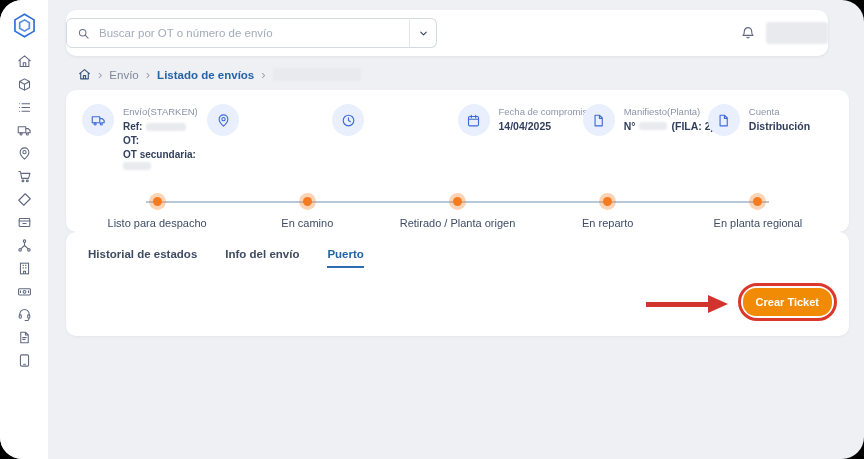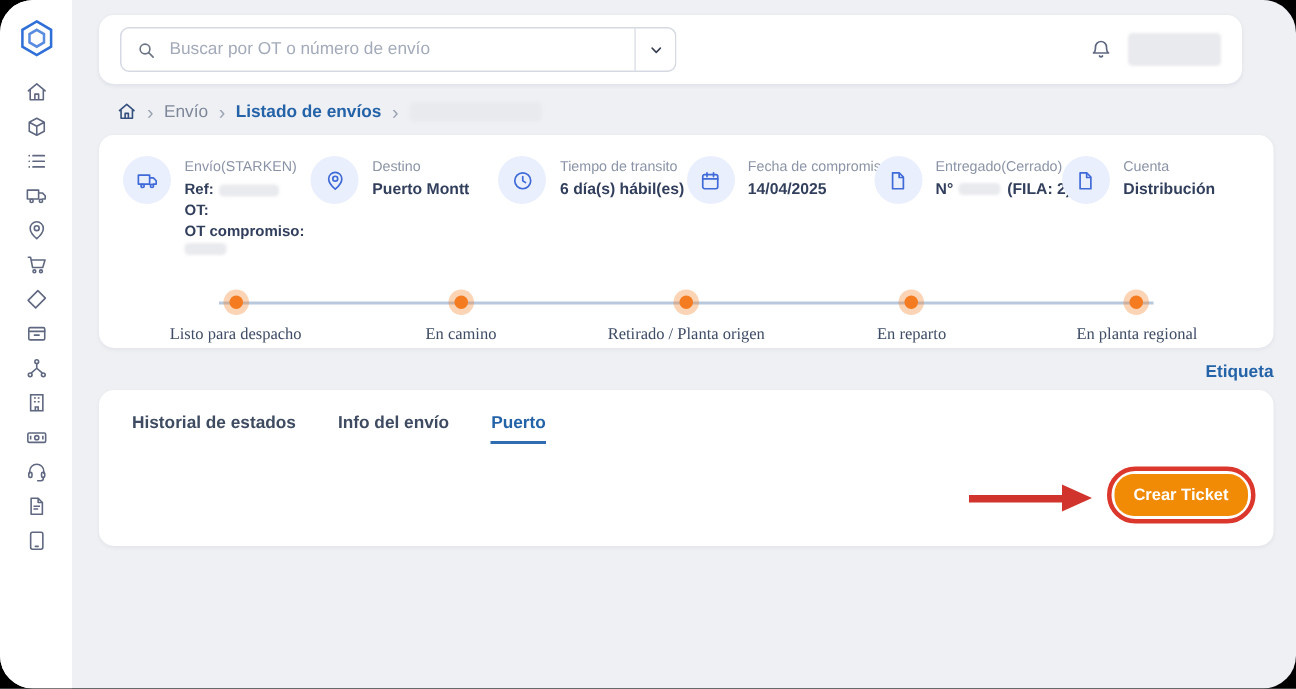--- a/index.html
+++ b/index.html
@@ -8,21 +8,21 @@
   
   .sidebar{width:48px;background:#fff;display:flex;flex-direction:column;align-items:center;padding-top:12px;flex-shrink:0;}
   .logo{width:27px;height:27px;margin-bottom:14px;}
   .side-icons{display:flex;flex-direction:column;gap:7px;}
   .side-icon{width:16px;height:16px;display:flex;align-items:center;justify-content:center;color:#5f6880;cursor:pointer;}
   .side-icon svg{width:15px;height:15px;}
 
   
   .main{flex:1;position:relative;padding:10px 15px 0 18px;box-sizing:border-box;}
 
-  .topbar{background:#fff;border-radius:10px;height:46px;display:flex;align-items:center;padding:0 14px;margin-right:21px;box-shadow:0 1px 3px rgba(16,24,40,.07);box-sizing:border-box;}
+  .topbar{background:#fff;border-radius:10px;height:46px;display:flex;align-items:center;padding:0 0;margin-right:21px;box-shadow:0 1px 3px rgba(16,24,40,.07);box-sizing:border-box;}
   .search-wrap{display:flex;align-items:stretch;height:30px;}
   .search-box{display:flex;align-items:center;gap:7px;width:344px;border:1px solid #d5d9e2;border-radius:6px 0 0 6px;padding:0 10px;box-sizing:border-box;background:#fff;}
   .search-box svg{width:13px;height:13px;color:#6d7486;flex-shrink:0;}
   .search-input{border:none;outline:none;font-size:11.5px;color:#424a5c;width:100%;background:transparent;font-family:inherit;}
   .search-input::placeholder{color:#a3aab9;}
   .search-dd{width:28px;border:1px solid #d5d9e2;border-left:1px solid #e2e5eb;border-radius:0 6px 6px 0;display:flex;align-items:center;justify-content:center;background:#fff;cursor:pointer;color:#3a4254;margin-left:-1px;}
   .search-dd svg{width:11px;height:11px;}
   .topbar-right{margin-left:auto;display:flex;align-items:center;gap:10px;}
   .bell{color:#5f6880;cursor:pointer;display:flex;}
   .bell svg{width:16px;height:16px;}
@@ -48,21 +48,21 @@
   .info-value{font-size:10.5px;font-weight:700;color:#323f5c;white-space:nowrap;display:flex;align-items:center;gap:4px;}
   .info-line{font-size:10px;font-weight:700;color:#323f5c;line-height:1.4;display:flex;gap:4px;align-items:center;white-space:nowrap;}
   .redact-sm{width:40px;height:8px;display:inline-block;}
   .redact-xs{width:28px;height:8px;display:inline-block;}
   .info-ico-teal{color:#2ec4cd;display:inline-flex;}
   .info-ico-teal svg{width:11px;height:11px;}
 
   .timeline{position:relative;margin-top:26px;}
   .tl-line{position:absolute;top:5px;left:64px;right:64px;height:2px;background:#b8c8dd;}
   .tl-steps{display:flex;position:relative;}
-  .tl-step{flex:1;display:flex;flex-direction:column;align-items:center;position:relative;font-family:Liberation Serif, serif;}
+  .tl-step{flex:1;display:flex;flex-direction:column;align-items:center;position:relative;}
   .tl-dot{width:9px;height:9px;border-radius:50%;background:#f47b20;box-shadow:0 0 0 4px rgba(244,123,32,.33);margin:1px 0 11px;}
   .tl-label{font-size:11px;color:#3f4c66;font-weight:500;white-space:nowrap;}
   .tl-truck{position:absolute;top:-25px;left:50%;transform:translateX(-50%);color:#f47b20;display:flex;}
   .tl-truck svg{width:20px;height:20px;}
 
   .etiqueta{display:block;text-align:right;margin:10px 0 6px;font-size:11.5px;font-weight:700;color:#2563a8;cursor:pointer;text-decoration:none;}
 
   .details-card{height:104px;position:relative;padding:16px 22px;}
   .tabs{display:flex;gap:28px;text-align:center;}
   .tab{font-size:11.5px;font-weight:600;color:#3e4b61;padding-bottom:6px;cursor:pointer;}
@@ -234,60 +234,44 @@
           <div>
             <div class="info-label">Envío(STARKEN)</div>
             <div class="info-line">
                 <span>Ref:</span>
                 <span class="redact redact-sm"></span>
               </div>
             <div class="info-line">
                 <span>OT:</span>
               </div>
             <div class="info-line">
-                <span>OT compromiso:</span>
+                <span>OT secundaria:</span>
               </div>
             <div class="info-line">
                 <span class="redact redact-xs"></span>
               </div>
           </div>
         </div>
 
         <div class="info-item">
           <span class="info-icon">
               <svg viewBox="0 0 24 24" fill="none" stroke="currentColor" stroke-width="1.8" stroke-linejoin="round">
                 <path d="M12 21s-7-6.2-7-11a7 7 0 0 1 14 0c0 4.8-7 11-7 11z"></path>
                 <circle cx="12" cy="9.8" r="2.6"></circle>
               </svg>
             </span>
-          <div>
-            <div class="info-label">Destino</div>
-            <div class="info-value">Puerto Montt</div>
-          </div>
         </div>
 
         <div class="info-item">
           <span class="info-icon">
               <svg viewBox="0 0 24 24" fill="none" stroke="currentColor" stroke-width="1.8" stroke-linecap="round">
                 <circle cx="12" cy="12" r="8.5"></circle>
                 <path d="M12 7.5V12l3 2"></path>
               </svg>
             </span>
-          <div>
-            <div class="info-label">Tiempo de transito</div>
-            <div class="info-value">
-              <span>6 día(s) hábil(es)</span>
-              <span class="info-ico-teal">
-                  <svg viewBox="0 0 24 24" fill="none" stroke="currentColor" stroke-width="2.2" stroke-linecap="round">
-                    <circle cx="12" cy="12" r="8.5"></circle>
-                    <path d="M12 11v5M12 7.3v.5"></path>
-                  </svg>
-                </span>
-            </div>
-          </div>
         </div>
 
         <div class="info-item">
           <span class="info-icon">
               <svg viewBox="0 0 24 24" fill="none" stroke="currentColor" stroke-width="1.8" stroke-linecap="round">
                 <rect x="4" y="5.5" width="16" height="15" rx="2"></rect>
                 <path d="M4 10h16M8.5 3.5v4M15.5 3.5v4"></path>
               </svg>
             </span>
           <div>
@@ -297,21 +281,21 @@
         </div>
 
         <div class="info-item">
           <span class="info-icon">
               <svg viewBox="0 0 24 24" fill="none" stroke="currentColor" stroke-width="1.8" stroke-linejoin="round">
                 <path d="M6.5 3.5h7L18 8v12.5H6.5z"></path>
                 <path d="M13.5 3.5V8.5H18"></path>
               </svg>
             </span>
           <div>
-            <div class="info-label">Entregado(Cerrado)</div>
+            <div class="info-label">Manifiesto(Planta)</div>
             <div class="info-value">
               <span>N°</span>
               <span class="redact redact-xs"></span>
               <span>(FILA: 2)</span>
             </div>
           </div>
         </div>
 
         <div class="info-item">
           <span class="info-icon">
@@ -348,21 +332,20 @@
             <span class="tl-label">En reparto</span>
           </div>
           <div class="tl-step">
             <span class="tl-dot"></span>
             <span class="tl-label">En planta regional</span>
           </div>
         </div>
       </div>
     </section>
 
-    <a class="etiqueta">Etiqueta</a>
 
     <section class="card details-card">
       <div class="tabs">
         <span class="tab">Historial de estados</span>
         <span class="tab">Info del envío</span>
         <span class="tab active">Puerto</span>
       </div>
 
       <div class="anno-arrow">
         <span class="arrow-shaft"></span>

